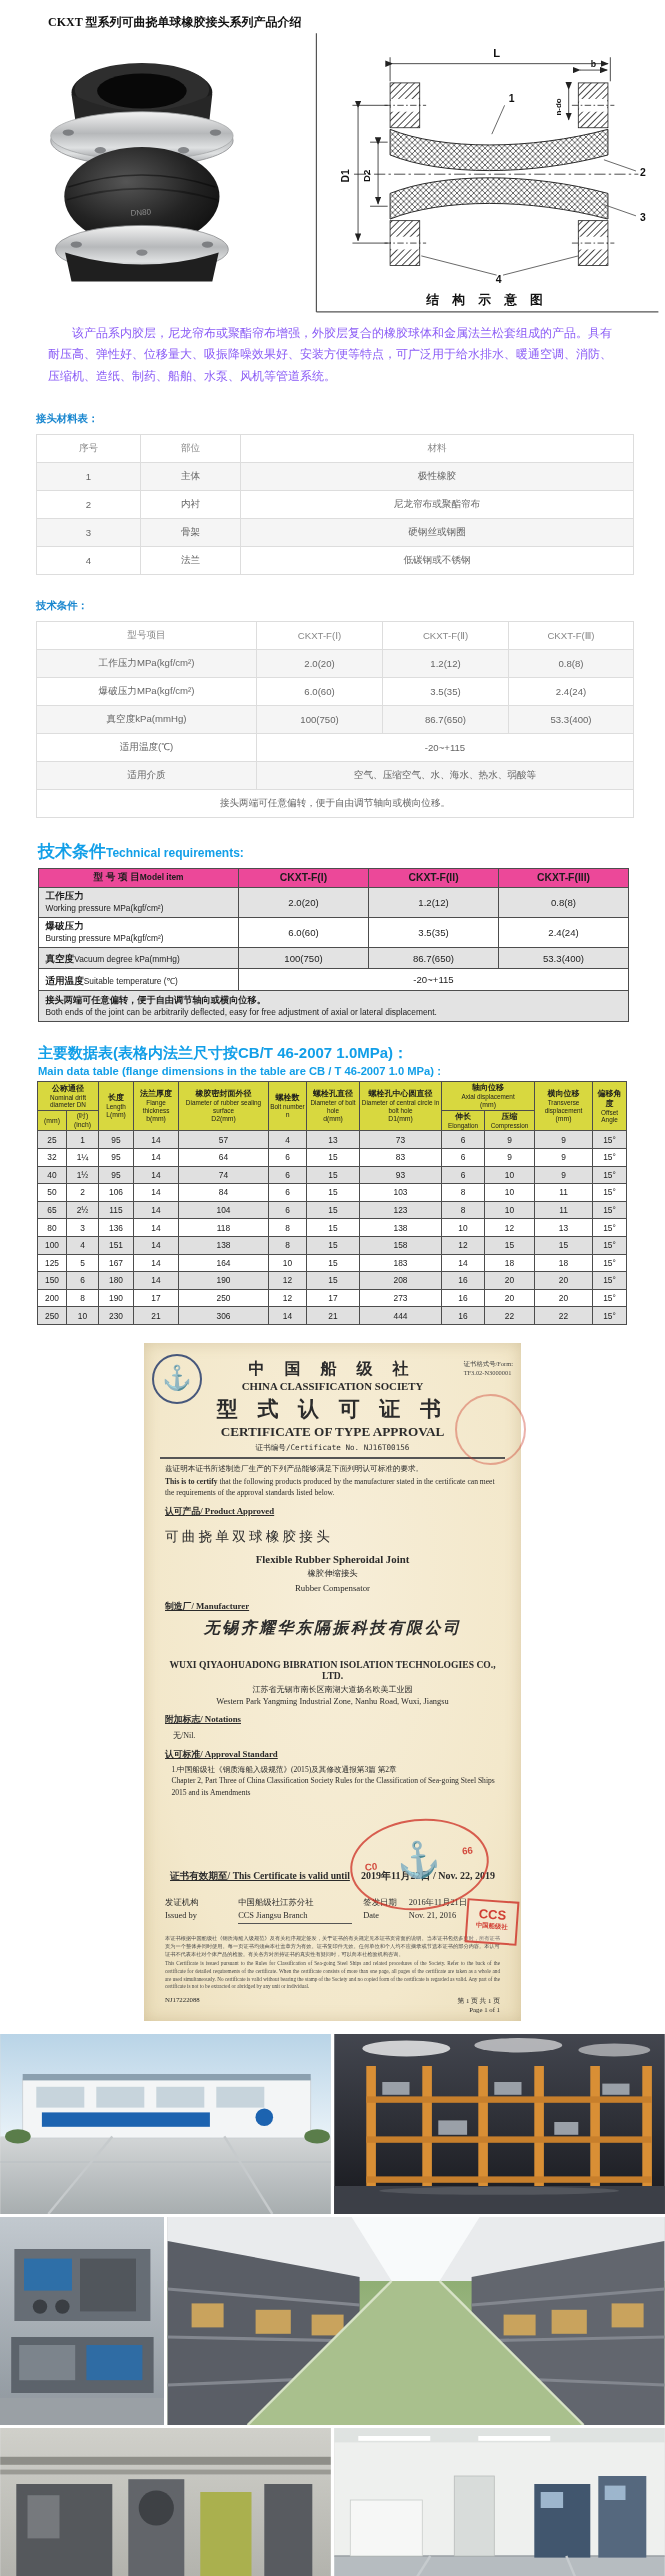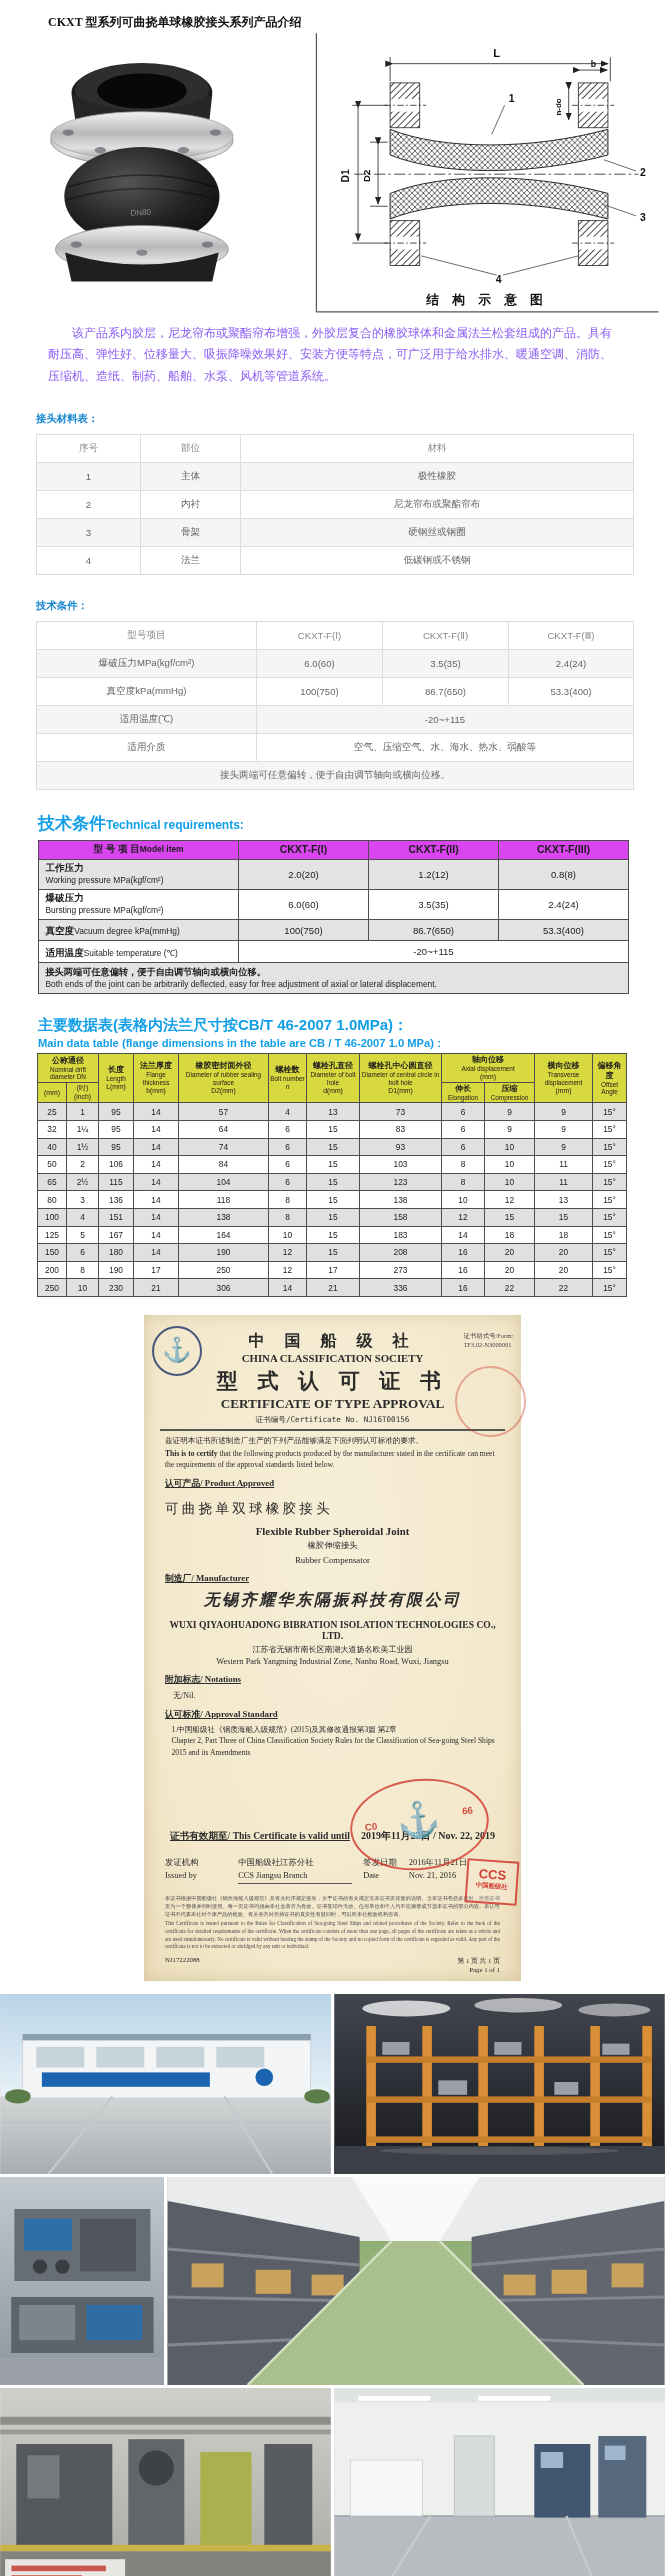--- a/index.html
+++ b/index.html
@@ -27,21 +27,21 @@
   
   .h2{margin:22.4px 0 4.8px 38px;}
   .h2 .zh{font:bold 17px "Liberation Sans",sans-serif;color:#129fe8;}
   .h2 .en{font:bold 12px "Liberation Sans",sans-serif;color:#129fe8;}
   .h2 .zh-line{display:block;font:bold 15px "Liberation Sans",sans-serif;color:#129fe8;}
   .h2 .en-line{display:block;font:bold 11.2px "Liberation Sans",sans-serif;color:#129fe8;margin-top:1.6px;}
 
   
   table.ytab{width:590px;margin-left:38px;border-collapse:collapse;border:1.6px solid #4d4d4d;color:#1c1c1c;table-layout:fixed;}
   .ytab th,.ytab td{border:0.8px solid #4d4d4d;text-align:center;padding:2.4px 3.2px;overflow:hidden;}
-  .ytab thead th{background:#d946ef;font-weight:bold;font-size:10.4px;}
+  .ytab thead th{background:#ec4899;font-weight:bold;font-size:10.4px;}
   .ytab tbody tr:nth-child(odd){background:#e3e3e3;}
   .ytab .ylab{text-align:left;padding-left:6.4px;}
   .ytab .zh{font-weight:bold;font-size:9.6px;}
   .ytab .en{font-size:8.4px;}
   .ytab .stack .zh,.ytab .stack .en{display:block;line-height:1.35;}
   .ytab td.yval{font-size:9.6px;}
   .ytab .note-zh{display:block;font-weight:bold;font-size:9.2px;text-align:left;}
   .ytab .note-en{display:block;font-size:8.4px;text-align:left;}
 
   table.ytab2{width:590px;margin-left:37px;border-collapse:collapse;border:1.6px solid #4d4d4d;color:#1c1c1c;table-layout:fixed;}
@@ -70,21 +70,21 @@
   .c-no{font:7.6px "DejaVu Sans Mono",monospace;margin-top:2.4px;color:#333;}
   .c-rule{border:none;border-top:2.4px double #555;margin:4.8px -4.8px 4.8px;}
   .c-st-zh{font-size:7.6px;margin:1.6px 0;}
   .c-st-en{font-size:7.6px;margin:1.6px 0;line-height:1.45;}
   .c-sec{font-size:8.8px;font-weight:bold;text-decoration:underline;margin:8px 0 3.2px;}
   .c-prod-zh{font-size:13.6px;font-weight:normal;letter-spacing:3.2px;margin-top:10px;}
   .c-prod-en{font-size:10.8px;font-weight:bold;text-align:center;margin-top:7px;}
   .c-prod-zh2{font-size:8.4px;text-align:center;margin-top:3.2px;}
   .c-prod-en2{font-size:8.8px;text-align:center;margin-top:4px;}
   .c-mfr-zh{font-size:16px;font-weight:bold;letter-spacing:2.4px;text-align:center;margin-top:4.8px;font-style:italic;}
-  .c-mfr-en{font-size:9.6px;font-weight:bold;text-align:center;margin-top:8px;}
+  .c-mfr-en{font-size:9.6px;font-weight:bold;text-align:center;margin-top:20px;}
   .c-addr-zh{font-size:8px;text-align:center;margin-top:3.2px;}
   .c-addr-en{font-size:8.4px;text-align:center;margin-top:2.4px;}
   .c-note-v{font-size:8px;margin:1.6px 0 1.6px 8px;}
   .c-std{font-size:7.6px;line-height:1.5;margin:3.2px 0 0 6.4px;}
   .c-valid{margin-top:71px;display:flex;align-items:baseline;justify-content:center;}
   .c-valid-lab{font-size:9.6px;font-weight:bold;text-decoration:underline;}
   .c-valid-date{font-size:10px;font-weight:bold;margin-left:11.2px;}
   .c-issued{display:flex;margin-top:13px;font-size:8.4px;}
   .c-iss-lab span,.c-iss-val span,.c-date-lab span,.c-date-val span{display:block;line-height:1.6;}
   .c-iss-lab{width:56px;}
@@ -284,20 +284,26 @@
     <thead>
       <tr>
         <th>型号项目</th>
         <th>CKXT-F(Ⅰ)</th>
         <th>CKXT-F(Ⅱ)</th>
         <th>CKXT-F(Ⅲ)</th>
       </tr>
     </thead>
     <tbody>
       <tr>
+        <td>工作压力MPa(kgf/cm²)</td>
+        <td>2.0(20)</td>
+        <td>1.2(12)</td>
+        <td>0.8(8)</td>
+      </tr>
+      <tr>
         <td>爆破压力MPa(kgf/cm²)</td>
         <td>6.0(60)</td>
         <td>3.5(35)</td>
         <td>2.4(24)</td>
       </tr>
       <tr>
         <td>真空度kPa(mmHg)</td>
         <td>100(750)</td>
         <td>86.7(650)</td>
         <td>53.3(400)</td>
@@ -602,21 +608,21 @@
           <td>15°</td>
         </tr>
         <tr>
           <td>250</td>
           <td>10</td>
           <td>230</td>
           <td>21</td>
           <td>306</td>
           <td>14</td>
           <td>21</td>
-          <td>336</td>
+          <td>444</td>
           <td>16</td>
           <td>22</td>
           <td>22</td>
           <td>15°</td>
         </tr>
       </tbody>
   </table>
 
   <div class="cert">
     <div class="cert-emblem">⚓</div>

